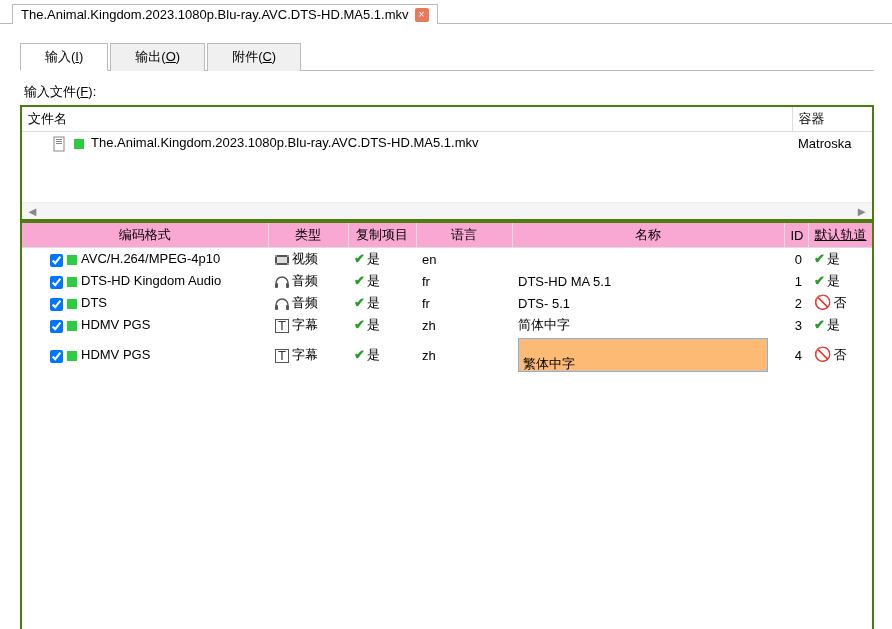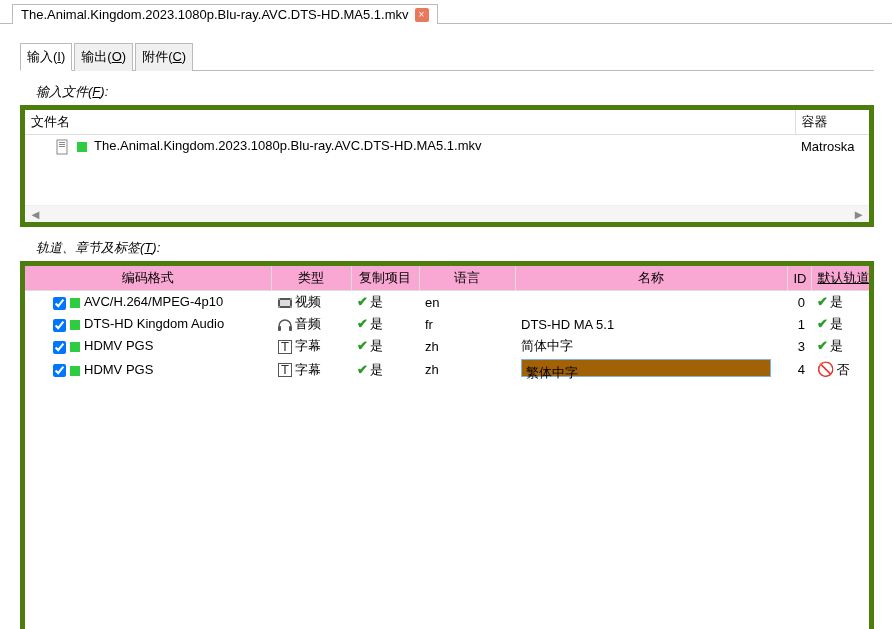--- a/index.html
+++ b/index.html
@@ -2,43 +2,43 @@
 <html><head>
 <meta charset="utf-8">
 <style>
 * { box-sizing: border-box; margin: 0; padding: 0; font-family: "Microsoft YaHei", "Segoe UI", Tahoma, sans-serif; font-size: 13px; }
 body { background: #fff; width: 892px; height: 629px; overflow: hidden; }
 .file-tab-bar { display: flex; border-bottom: 1px solid #bbb; padding: 2px 2px 0 12px; height: 24px; align-items: flex-end; }
 .file-tab { display: flex; align-items: center; gap: 6px; padding: 2px 8px; border: 1px solid #bbb; border-bottom: none; background: #fff; position: relative; top: 1px; font-size: 13px; }
 .file-tab .close { width: 14px; height: 14px; display: inline-flex; align-items: center; justify-content: center; background: #e8795b; color: #fff; font-size: 10px; line-height: 1; border-radius: 2px; cursor: pointer; }
 .main { padding: 18px 18px 8px 20px; }
 .inner-tabs { display: flex; border-bottom: 1px solid #bbb; }
-.inner-tab { padding: 4px 6px; border: 1px solid #bbb; border-bottom: none; background: #f0f0f0; margin-right: 2px; cursor: pointer; position: relative; top: 1px; }
+.inner-tab { padding: 4px 24px; border: 1px solid #bbb; border-bottom: none; background: #f0f0f0; margin-right: 2px; cursor: pointer; position: relative; top: 1px; }
 .inner-tab.active { background: #fff; border-bottom: 1px solid #fff; }
-.section-label { margin: 12px 0 4px 16px; font-size: 13px; font-style: italic; }
-.panel-border { border: 5px solid #4d7c0f; }
+.section-label { margin: 12px 0 4px 4px; font-size: 13px; }
+.panel-border { border: 2px solid #4d7c0f; }
 .files-table { width: 100%; border-collapse: collapse; }
 .files-table th { text-align: left; font-weight: normal; padding: 3px 6px; border-bottom: 1px solid #ddd; border-right: 1px solid #ddd; background: #fff; }
 .files-table th:last-child { border-right: none; }
 .files-table td { padding: 3px 6px; }
 .files-body-wrap { height: 70px; }
 .scroll-stub { height: 17px; border-top: 1px solid #eee; display: flex; justify-content: space-between; align-items: center; padding: 0 2px; color: #888; font-size: 10px; background: #f5f5f5; }
 .scroll-stub .arrow { cursor: pointer; padding: 0 2px; }
 .tracks-wrap { }
 .tracks-table { width: 100%; border-collapse: collapse; table-layout: fixed; }
 .tracks-table th { text-align: center; font-weight: normal; padding: 3px 6px; border-bottom: 1px solid #ddd; border-right: 1px solid #ddd; background: #f9a8d4; white-space: nowrap; overflow: hidden; }
 .tracks-table th:last-child { border-right: none; text-decoration: underline; }
 .tracks-table td { padding: 2px 6px; white-space: nowrap; overflow: hidden; }
 .tracks-body-wrap { height: 280px; }
 .chk { width: 13px; height: 13px; vertical-align: middle; margin-right: 4px; }
 .sq { display: inline-block; width: 10px; height: 10px; background: #2ecc40; vertical-align: middle; margin-right: 4px; }
 .ico-svg { width: 16px; height: 16px; vertical-align: middle; margin-right: 2px; }
 .check-green { color: #2b9c2b; font-weight: bold; margin-right: 2px; }
 .deny-red { color: #d0021b; font-weight: bold; margin-right: 2px; font-size: 14px; }
-.name-edit { border: 1px solid #7eb4ea; background: #a16207; padding: 4px 4px; display: inline-block; min-width: 250px; height: 18px; line-height: 18px; }
+.name-edit { border: 1px solid #7eb4ea; background: #fdba74; padding: 16px 4px; display: inline-block; min-width: 250px; height: 18px; line-height: 18px; }
 .u { text-decoration: underline; }
 </style>
 </head>
 <body>
 
 <div class="file-tab-bar">
   <div class="file-tab">
     <span>The.Animal.Kingdom.2023.1080p.Blu-ray.AVC.DTS-HD.MA5.1.mkv</span>
     <span class="close">×</span>
   </div>
@@ -97,23 +97,20 @@
           </tr>
         </tbody>
       </table>
     </div>
     <div class="scroll-stub">
       <span class="arrow">◄</span>
       <span class="arrow">►</span>
     </div>
   </div>
 
-  <div class="section-label">
-    <span>轨道、章节及标签(</span><span class="u">T</span><span>):</span>
-  </div>
 
   <div class="panel-border tracks-wrap">
     <table class="tracks-table">
       <colgroup>
         <col style="width:246px">
           <col style="width:80px">
           <col style="width:68px">
         <col style="width:96px">
           <col style="width:272px">
           <col style="width:24px">
@@ -154,20 +151,33 @@
                 <rect x="1" y="9" width="3" height="5" rx="1" fill="#555"></rect>
                 <rect x="12" y="9" width="3" height="5" rx="1" fill="#555"></rect>
               </svg><span>音频</span></td>
             <td><span class="check-green">✔</span><span>是</span></td>
             <td>fr</td>
             <td>DTS-HD MA 5.1</td>
             <td style="text-align: right;">1</td>
             <td><span class="check-green">✔</span><span>是</span></td>
           </tr>
           <tr>
+            <td style="padding-left: 28px;"><input type="checkbox" class="chk" checked="" style=""><span class="sq"></span><span>DTS</span></td>
+            <td><svg class="ico-svg" viewBox="0 0 16 16">
+                <path d="M2 9a6 6 0 0 1 12 0" fill="none" stroke="#555" stroke-width="1.5"></path>
+                <rect x="1" y="9" width="3" height="5" rx="1" fill="#555"></rect>
+                <rect x="12" y="9" width="3" height="5" rx="1" fill="#555"></rect>
+              </svg><span>音频</span></td>
+            <td><span class="check-green">✔</span><span>是</span></td>
+            <td>fr</td>
+            <td>DTS- 5.1</td>
+            <td style="text-align: right;">2</td>
+            <td><span class="deny-red">🚫</span><span>否</span></td>
+          </tr>
+          <tr>
             <td style="padding-left: 28px;"><input type="checkbox" class="chk" checked="" style=""><span class="sq"></span><span>HDMV PGS</span></td>
             <td><svg class="ico-svg" viewBox="0 0 16 16">
                 <rect x="1.5" y="1.5" width="13" height="13" fill="none" stroke="#555"></rect>
                 <text x="8" y="12" text-anchor="middle" font-size="10" font-family="serif" fill="#333">T</text>
               </svg><span>字幕</span></td>
             <td><span class="check-green">✔</span><span>是</span></td>
             <td>zh</td>
             <td>简体中字</td>
             <td style="text-align: right;">3</td>
             <td><span class="check-green">✔</span><span>是</span></td>

